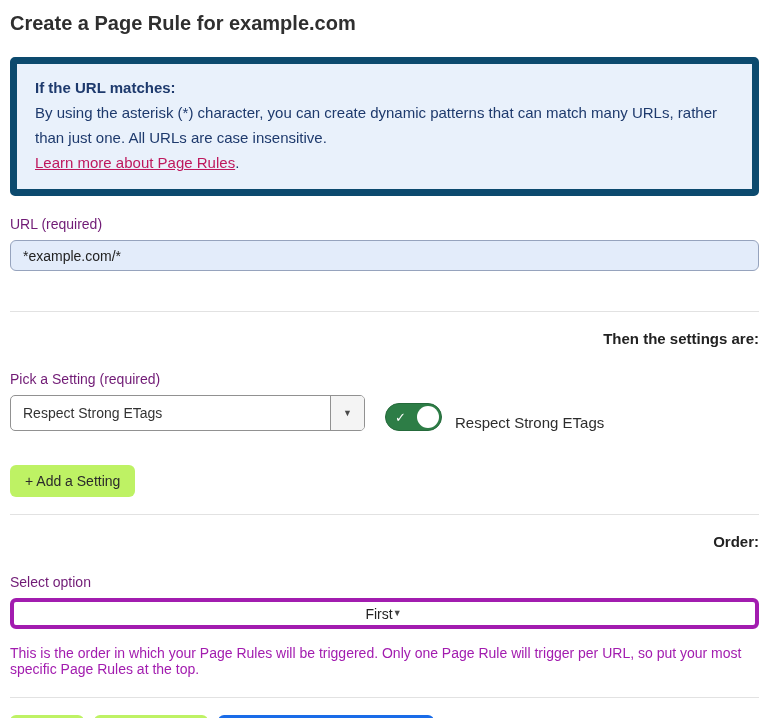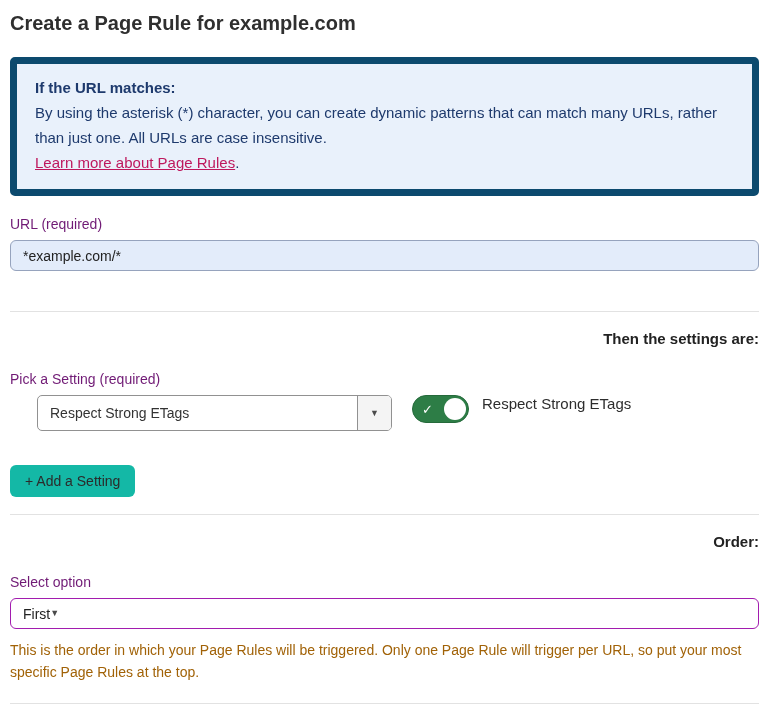--- a/index.html
+++ b/index.html
@@ -75,22 +75,21 @@
     font-size: 15px;
     font-weight: bold;
     color: #222222;
     text-align: right;
   }
   .pick-label { margin-top: 24px; }
   
   .setting-row {
     margin-top: 8px;
     display: flex;
-    align-items: flex-start;
-    margin-left: 27px;
+    align-items: flex-end;
   }
   .setting-select {
     width: 355px;
     height: 36px;
     border: 1px solid #919191;
     border-radius: 5px;
     display: flex;
     align-items: stretch;
     background: #ffffff;
     cursor: pointer;
@@ -148,52 +147,52 @@
     border-radius: 50%;
   }
   .toggle-label {
     margin-left: 13px;
     font-size: 15px;
     color: #2d2d2d;
   }
   
   .btn-gray {
     display: inline-block;
-    background: #14b8a6;
+    background: #bef264;
     border: none;
     border-radius: 6px;
     height: 32px;
     padding: 0 15px;
     font-size: 14px;
     color: #2b2b2b;
     font-family: "Liberation Sans", sans-serif;
     cursor: pointer;
   }
   .add-setting-btn { margin-top: 34px; }
   
   .order-select {
     margin-top: 8px;
     width: 100%;
     height: 31px;
-    border: 1px solid #a21caf;
+    border: 4px solid #a21caf;
     border-radius: 6px;
     background: #ffffff;
     display: flex;
     align-items: center;
     padding: 0 14px 0 12px;
     font-size: 14px;
     color: #222222;
     cursor: pointer;
-    justify-content: flex-start;
+    justify-content: center;
   }
   .help-text {
-    margin-top: 10px;
-    font-size: 14px;
-    line-height: 22px;
-    color: #a16207;
+    margin-top: 16px;
+    font-size: 14px;
+    line-height: 16px;
+    color: #a21caf;
     max-width: 740px;
   }
   
   .footer-buttons {
     margin-top: 17px;
     display: flex;
     gap: 10px;
   }
   .btn-primary {
     background: #1a6ce8;

